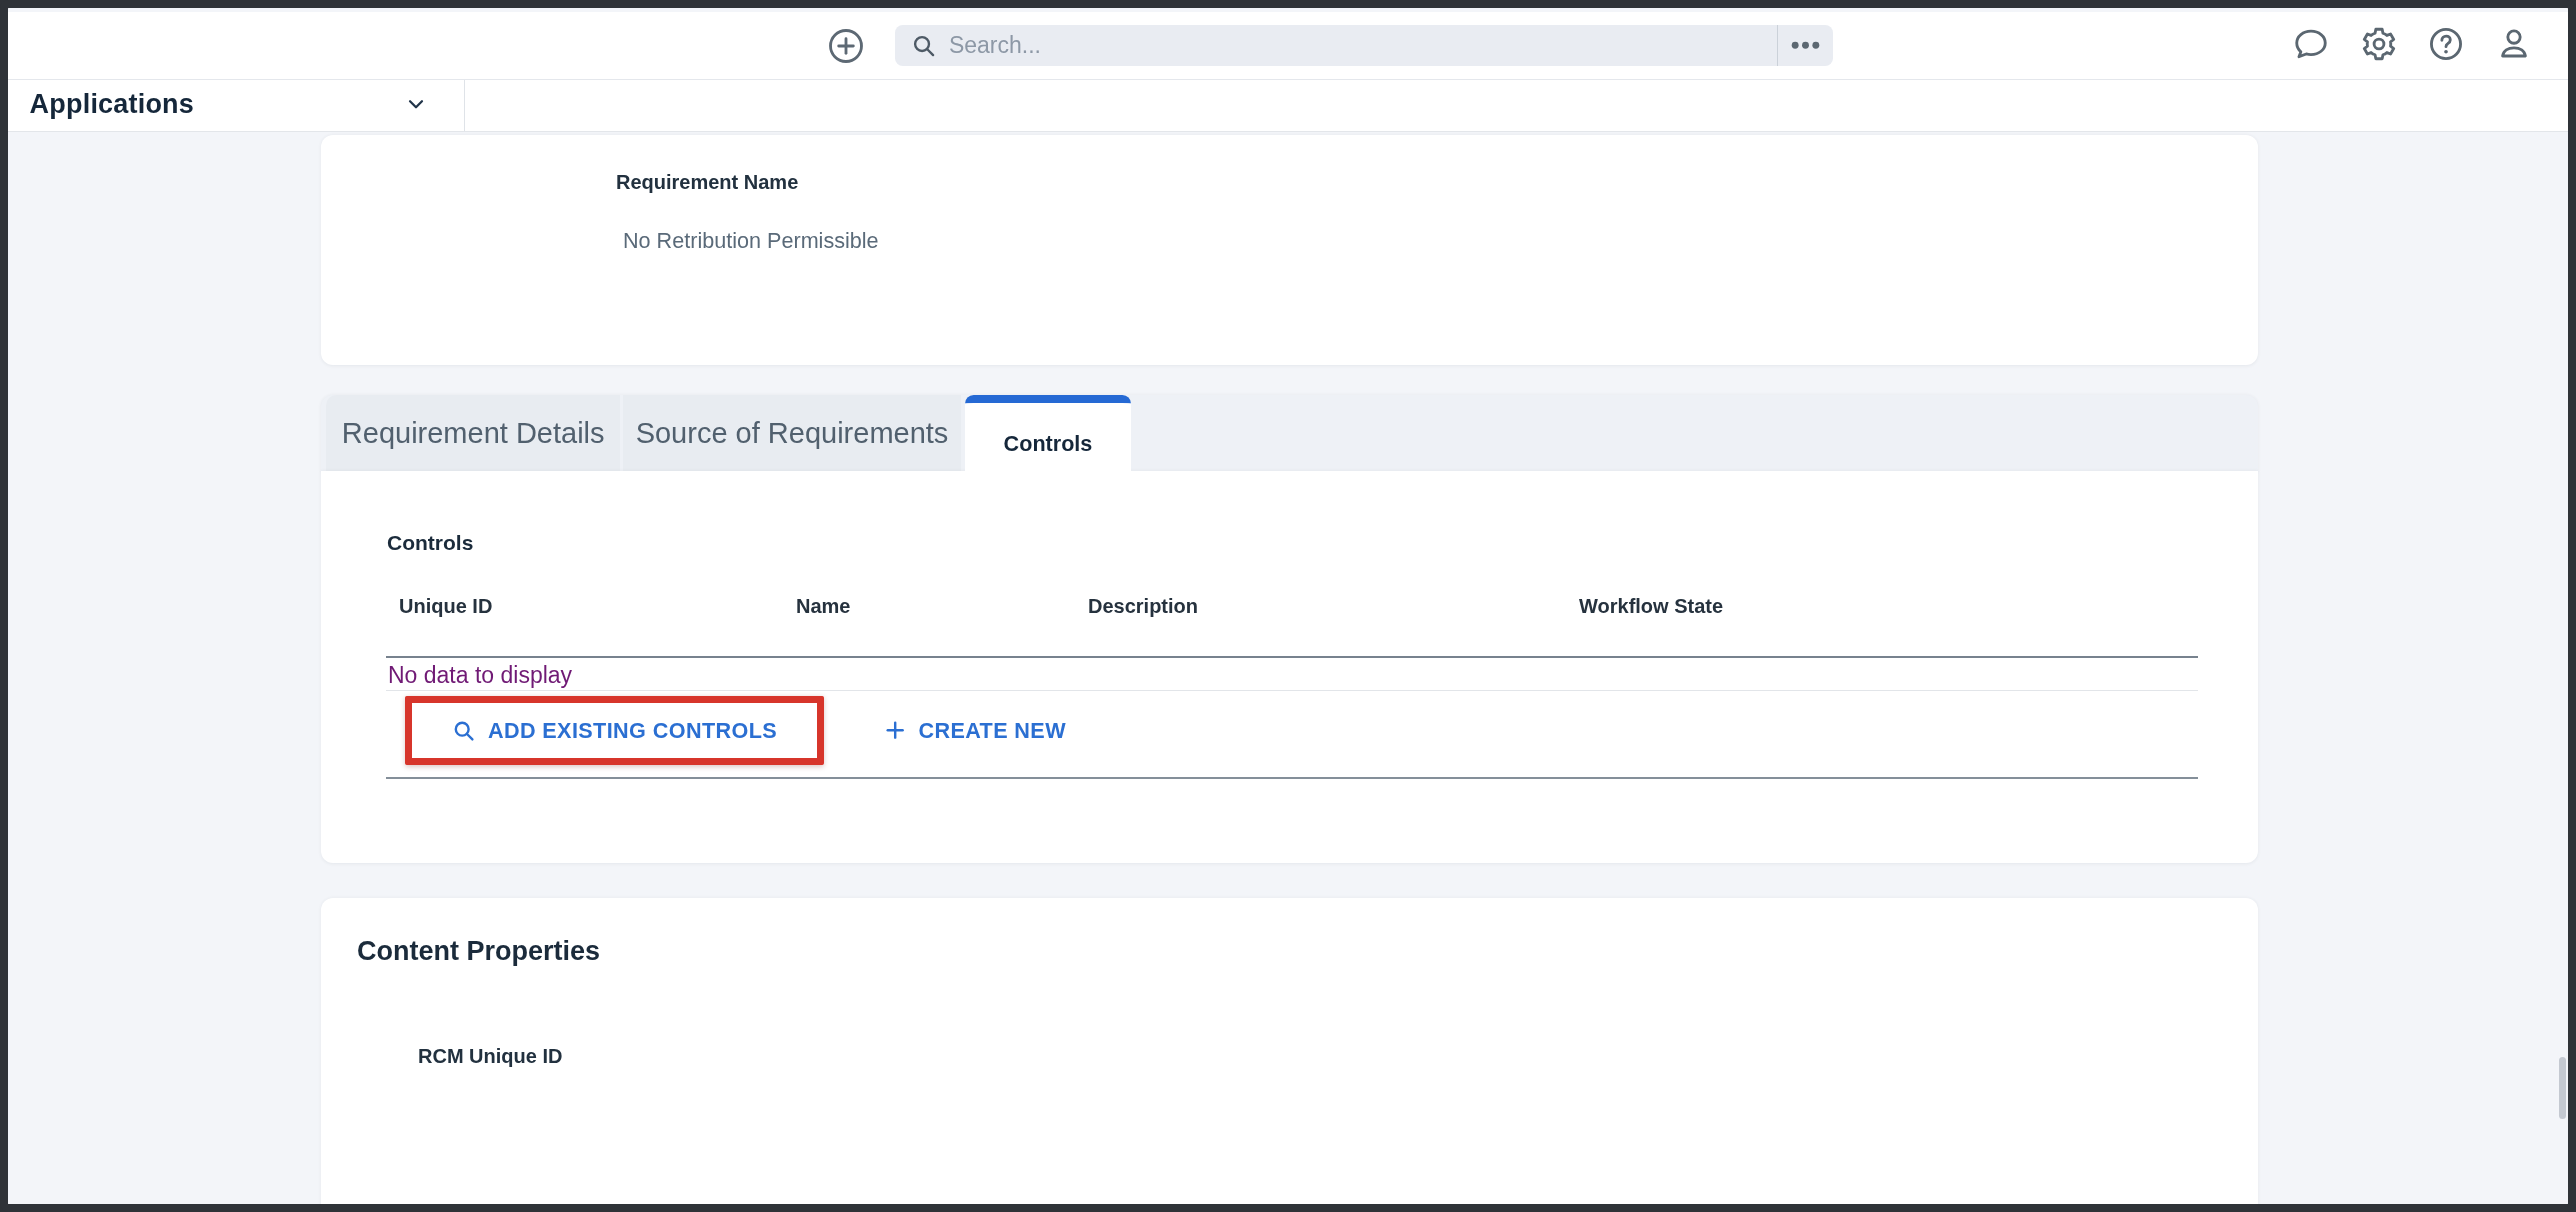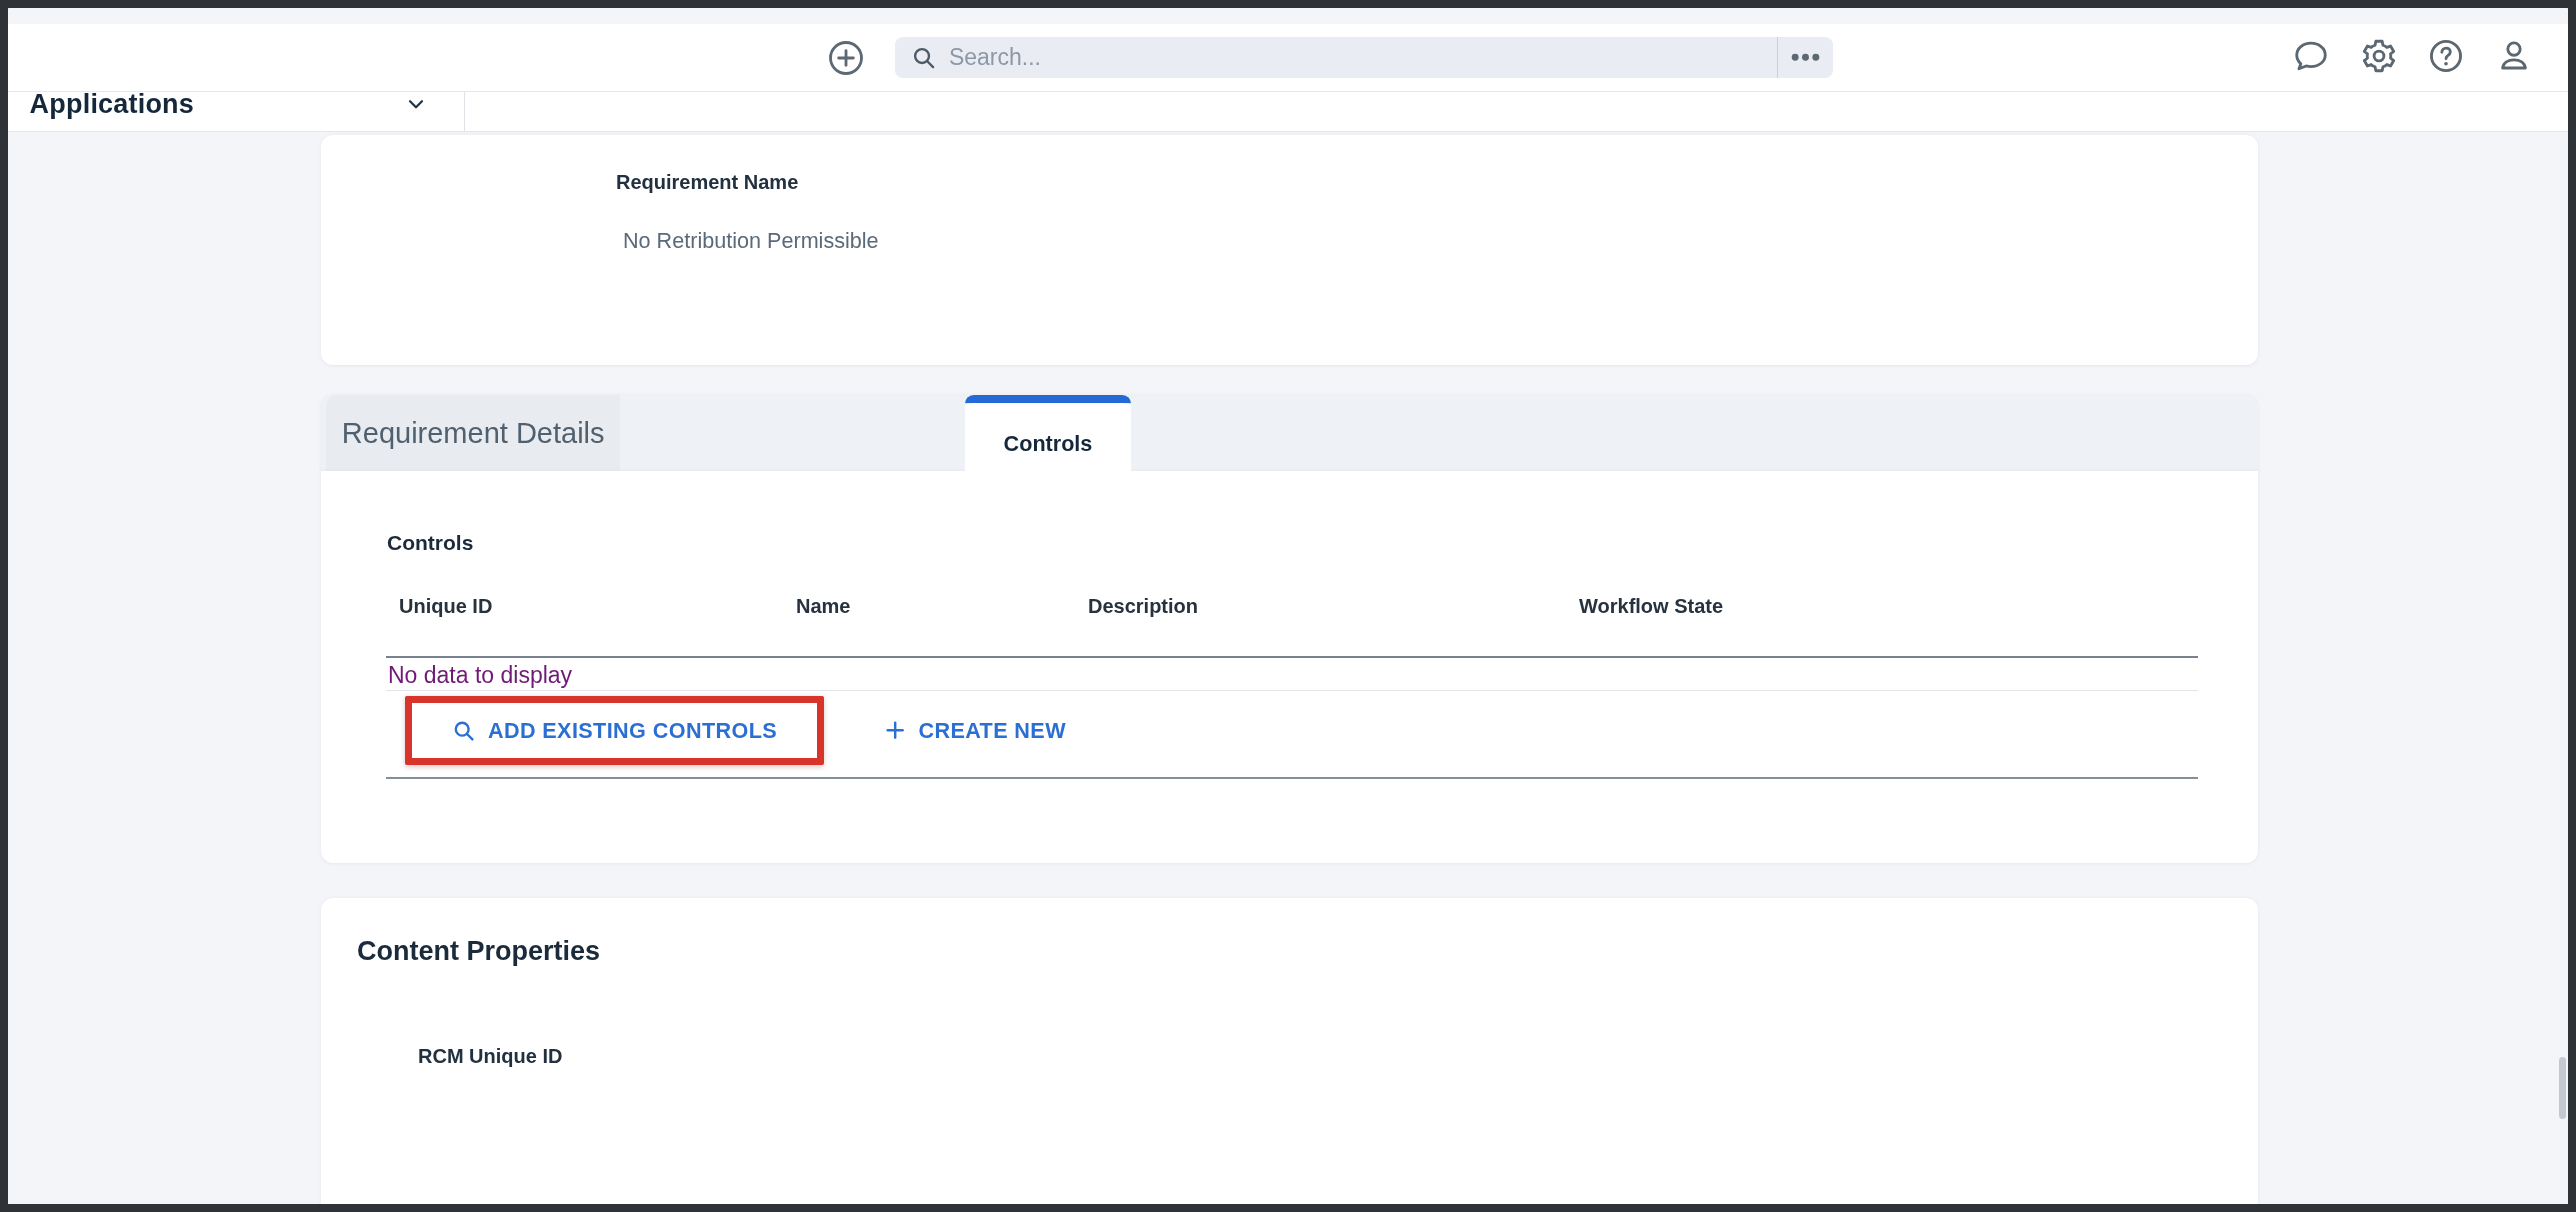--- a/index.html
+++ b/index.html
@@ -2,21 +2,21 @@
 <html style="font-size:14px"><head>
 <meta charset="utf-8">
 <style>
   html,body{margin:0;padding:0;background:#2f3338;}
   .frame{
     position:relative;width:2576px;height:1212px;box-sizing:border-box;
     border:8.6px solid #2f3338;border-radius:8.6px;overflow:hidden;
     background:#f3f5f9;font-family:"Liberation Sans",sans-serif;
   }
   
-  .topbar{position:absolute;left:0;top:16px;width:100%;height:67px;background:#ffffff;
+  .topbar{position:absolute;left:0;top:4px;width:100%;height:67px;background:#ffffff;
           border-bottom:0.9px solid #e4e7ec;z-index:5;}
   .plus-btn{position:absolute;left:818px;top:14px;width:40px;height:40px;cursor:pointer;color:#5d6974;}
   .searchbar{position:absolute;left:887px;top:13px;width:938px;height:41px;background:#e9ecf2;
              border-radius:7.8px;display:flex;align-items:center;}
   .searchbar .mag{margin-left:15.5px;color:#4e5a66;flex:0 0 auto;display:flex;}
   .searchbar input{flex:1 1 auto;background:transparent;border:none;outline:none;
                    font:23px "Liberation Sans",sans-serif;color:#46525f;margin-left:10.4px;min-width:0;}
   .searchbar input::placeholder{color:#8d98a6;}
   .search-sep{width:0.9px;height:41px;background:#cbd1d9;flex:0 0 auto;}
   .more-zone{width:55px;display:flex;align-items:center;justify-content:center;cursor:pointer;color:#5b6771;}
@@ -145,20 +145,23 @@
   <div class="card card1">
     <span class="field-label" style="left:295px;top:36px;">Requirement Name</span>
     <span class="field-value" style="left:302px;top:93px;">No Retribution Permissible</span>
   </div>
 
   <div class="card card2">
     <div class="tabbar">
       <div class="tab tab1">
         <span>Requirement Details</span>
       </div>
+      <div class="tab tab2">
+        <span>Source of Requirements</span>
+      </div>
       <div class="tab-active">
         <span>Controls</span>
       </div>
     </div>
     <div class="card2-body">
       <span class="sec-title">Controls</span>
 
       <span class="th th-uid">Unique ID</span>
       <span class="th th-name">Name</span>
       <span class="th th-desc">Description</span>

